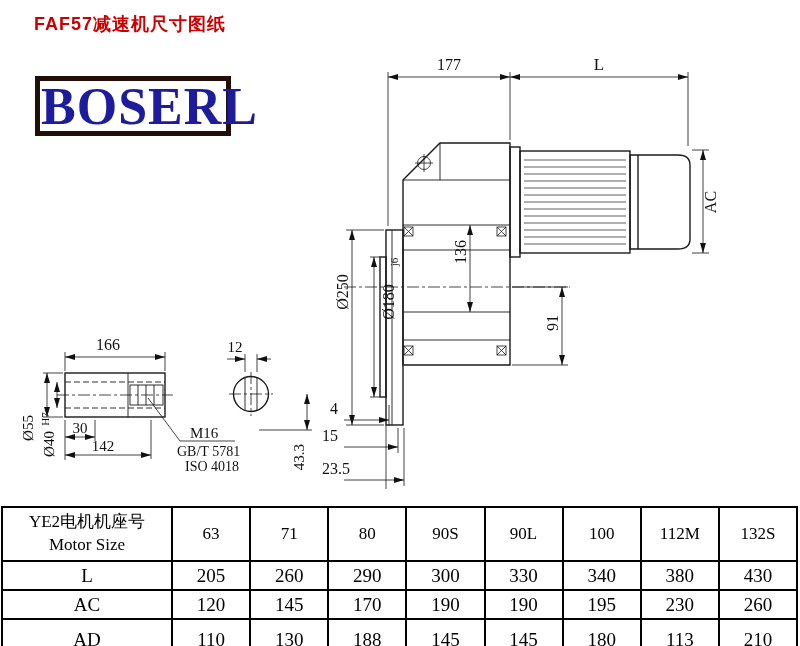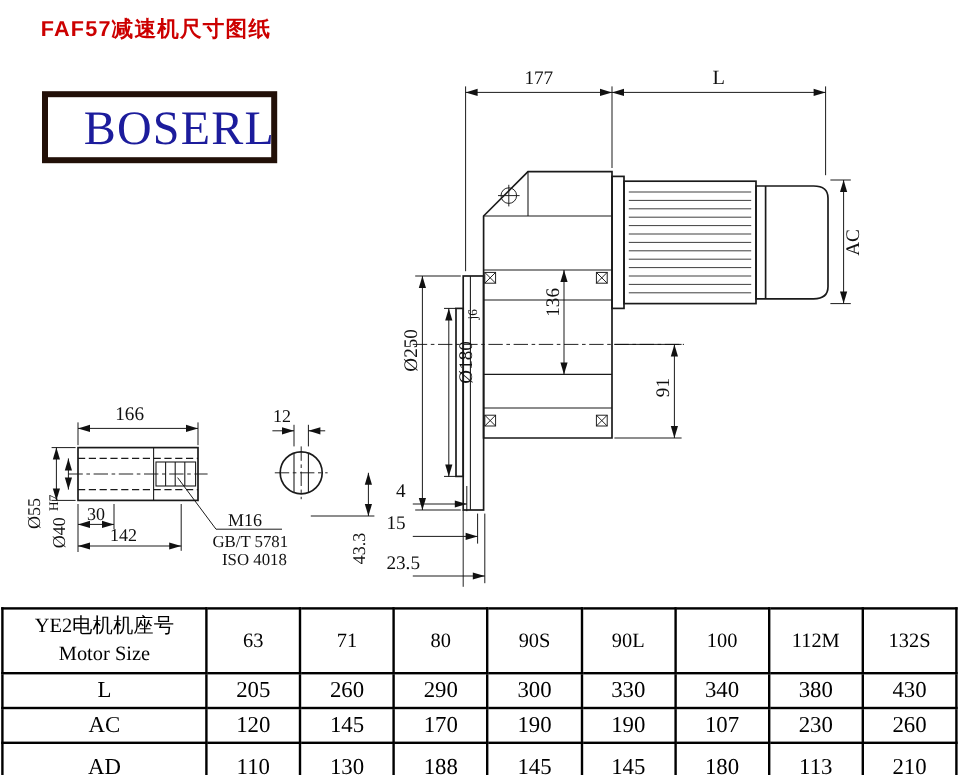--- a/index.html
+++ b/index.html
@@ -2,21 +2,21 @@
 <html><head>
 <meta charset="utf-8">
 <style>
   html,body{margin:0;padding:0;background:#ffffff;}
   .canvas{position:relative;width:800px;height:646px;background:#fff;overflow:hidden;
           font-family:"Liberation Sans",sans-serif;}
   .title{position:absolute;left:34px;top:12px;font-size:18px;font-weight:bold;color:#cc0000;
          letter-spacing:1px;font-family:"Liberation Sans",sans-serif;}
   .logo{position:absolute;left:35px;top:76px;width:186px;height:50px;border:5px solid #221008;
         background:#fff;display:flex;align-items:center;justify-content:center;}
-  .logo span{font-family:"Liberation Serif",serif;font-weight:normal;font-size:40px;color:#1c1c9c;
+  .logo span{font-family:"Liberation Serif",serif;font-weight:bold;font-size:52px;color:#1c1c9c;
              letter-spacing:1px;margin-left:33px;}
   svg{position:absolute;left:0;top:0;}
   svg text{font-family:"Liberation Serif",serif;fill:#111;}
   .dim-table{position:absolute;left:1px;top:506px;width:797px;height:139px;border-collapse:collapse;
              table-layout:fixed;font-family:"Liberation Serif",serif;}
   .dim-table td{border:2px solid #000;text-align:center;vertical-align:middle;font-size:19px;
                 color:#000;padding:0;}
   .dim-table tr.hdr td{font-size:17px;}
   .hdr-cell div{line-height:1.35;}
 </style>
@@ -271,21 +271,21 @@
       <td>380</td>
       <td>430</td>
     </tr>
     <tr style="height:29px">
       <td>AC</td>
       <td>120</td>
       <td>145</td>
       <td>170</td>
       <td>190</td>
       <td>190</td>
-      <td>107</td>
+      <td>195</td>
       <td>230</td>
       <td>260</td>
     </tr>
     <tr style="height:42px">
       <td>AD</td>
       <td>110</td>
       <td>130</td>
       <td>188</td>
       <td>145</td>
       <td>145</td>

